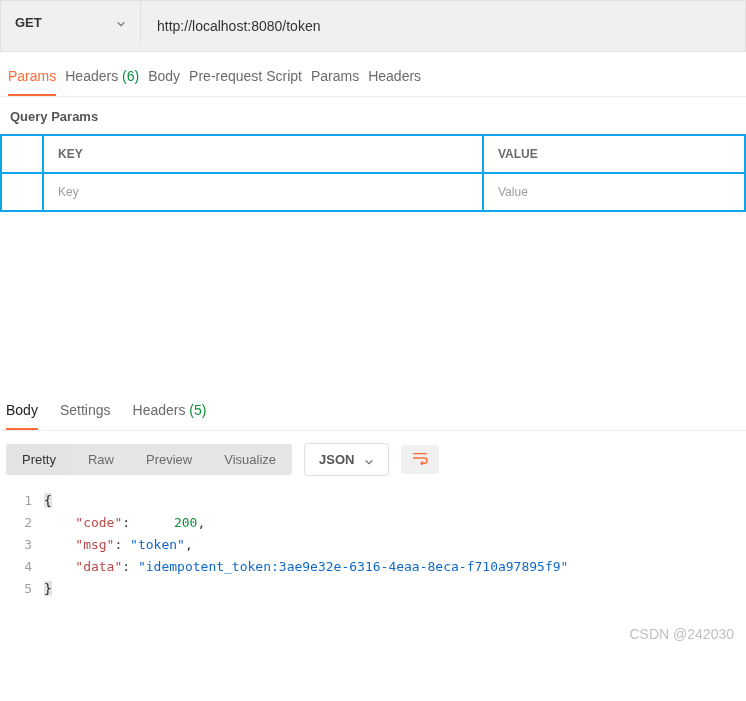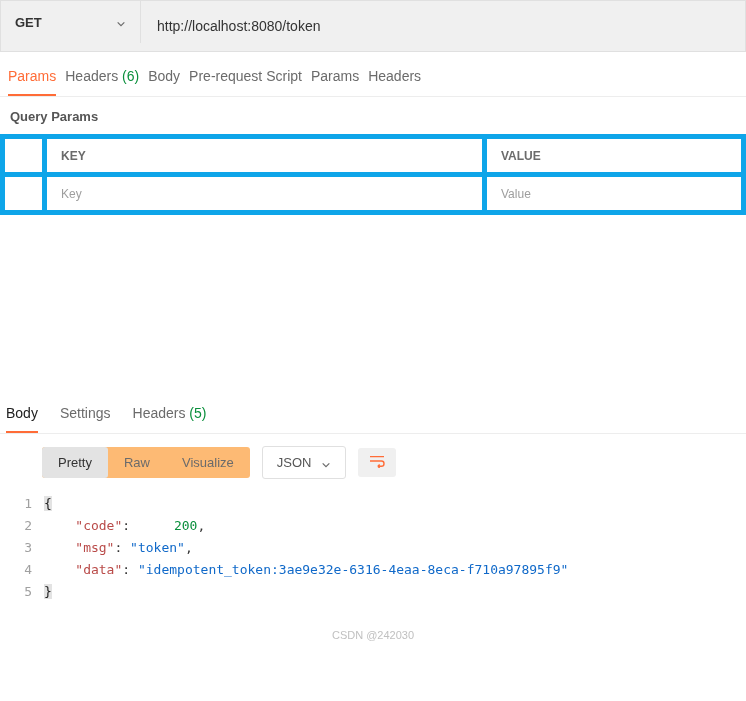--- a/index.html
+++ b/index.html
@@ -13,51 +13,51 @@
     .url-input { flex: 1; border: none; background: transparent; padding: 17px 16px; font-size: 14px; color: #333; outline: none; }
 
     .req-tabs { display: flex; gap: 9px; padding: 16px 8px 0; border-bottom: 1px solid #ededed; }
     .req-tab { padding: 0 0 10px; font-size: 14px; color: #6b6b6b; cursor: pointer; border-bottom: 2px solid transparent; white-space: nowrap; }
     .req-tab.active { color: #ff6c37; border-bottom-color: #ff6c37; }
     .count { color: #0a8f3c; }
 
     .sub-hdr { font-size: 13px; color: #555; font-weight: 600; padding: 12px 10px 10px; }
 
     .params-table { width: 100%; border-collapse: collapse; }
-    .params-table th, .params-table td { border: 5px solid #0ea5e9; font-size: 12px; text-align: left; height: 38px; }
+    .params-table th, .params-table td { border: 2px solid #0ea5e9; font-size: 12px; text-align: left; height: 38px; }
     .params-table th { color: #6b6b6b; font-weight: 600; padding: 0 14px; }
     .params-table td { color: #9e9e9e; padding: 0 14px; }
     .col-chk { width: 42px; }
     .col-key { width: 440px; }
 
     .spacer { height: 190px; }
 
     .resp-tabs { display: flex; gap: 22px; padding: 0 6px; border-bottom: 1px solid #ededed; }
     .resp-tab { padding: 0 0 10px; font-size: 14px; color: #6b6b6b; cursor: pointer; border-bottom: 2px solid transparent; }
     .resp-tab.active { color: #212121; border-bottom-color: #ff6c37; }
 
     .viewctrl { display: flex; align-items: center; gap: 12px; padding: 12px 6px 10px; }
-    .seg { display: flex; background: #fdba74; border-radius: 3px; margin-left: 36px; }
+    .seg { display: flex; background: #e5e5e5; border-radius: 3px; }
     .seg-btn { padding: 8px 16px; font-size: 13px; color: #6b6b6b; cursor: pointer; border-radius: 3px; }
     .seg-btn.active { background: #e3e3e3; color: #333; }
-    .type-dd { display: flex; align-items: center; gap: 10px; padding: 8px 14px; border: 1px solid #e0e0e0; border-radius: 3px; font-size: 13px; color: #555; cursor: pointer; }
+    .type-dd { display: flex; align-items: center; gap: 10px; padding: 8px 14px; border: 1px solid #e0e0e0; border-radius: 3px; font-size: 13px; color: #555; cursor: pointer; font-weight: bold; }
     .wrap-btn { padding: 6px 10px; background: #f0f0f0; border-radius: 3px; cursor: pointer; display: flex; align-items: center; }
     .wrap-btn svg { width: 18px; height: 14px; }
 
     .code-view { padding: 4px 0 20px; font-family: "SFMono-Regular", Menlo, Consolas, monospace; font-size: 13px; line-height: 22px; }
     .code-line { display: flex; }
     .gutter { width: 44px; text-align: right; padding-right: 12px; color: #a0a0a0; user-select: none; }
     .src { white-space: pre; }
     .brace { background: #e3e3e3; }
     .key { color: #b94a48; }
     .num { color: #0a8f3c; margin-left: 36px; }
     .str { color: #1069c9; }
     .colon, .comma { color: #333; }
 
-    .wm { text-align: center; color: #c0c0c0; font-size: 11px; padding: 6px 12px; }
+    .wm { text-align: right; color: #c0c0c0; font-size: 14px; padding: 6px 12px; }
   </style>
 </head>
 <body>
 
 <div class="request-row">
   <div class="method-select">
     <span class="method-label">GET</span>
     <span class="chevron-down">
       <svg viewBox="0 0 12 12">
           <path d="M2 4 L6 8 L10 4" fill="none" stroke="#6b6b6b" stroke-width="1.4"></path>
@@ -106,20 +106,21 @@
   <div class="resp-tab">
     <span>Headers</span>
     <span class="count">(5)</span>
   </div>
 </div>
 
 <div class="viewctrl">
   <div class="seg">
     <div class="seg-btn active">Pretty</div>
     <div class="seg-btn">Raw</div>
+    <div class="seg-btn">Preview</div>
     <div class="seg-btn">Visualize</div>
   </div>
   <div class="type-dd">
     <span>JSON</span>
     <span class="chevron-down">
       <svg viewBox="0 0 12 12">
           <path d="M2 4 L6 8 L10 4" fill="none" stroke="#6b6b6b" stroke-width="1.4"></path>
         </svg>
     </span>
   </div>

